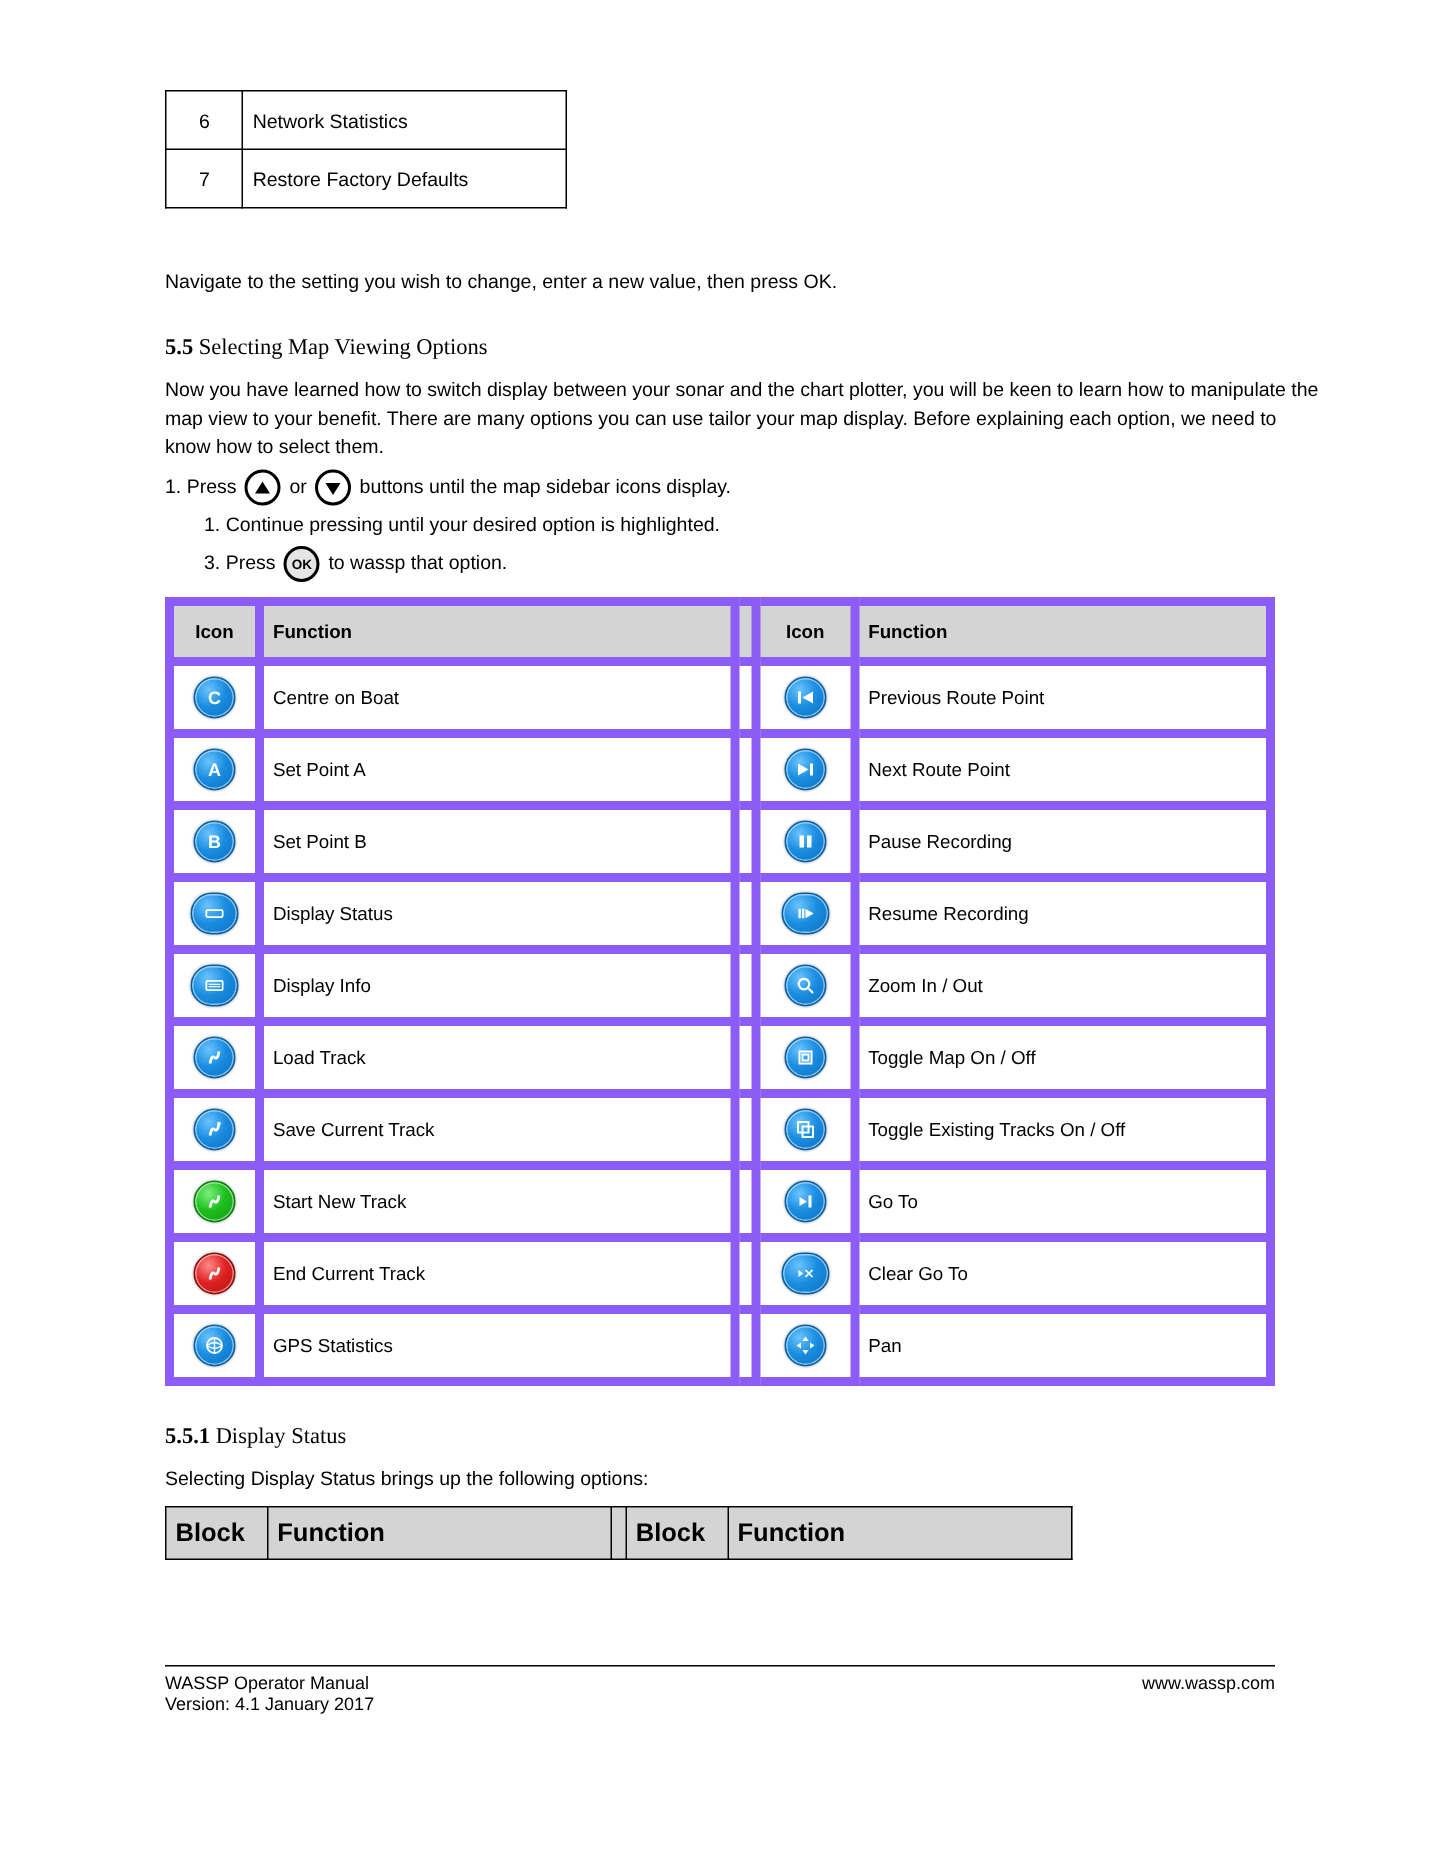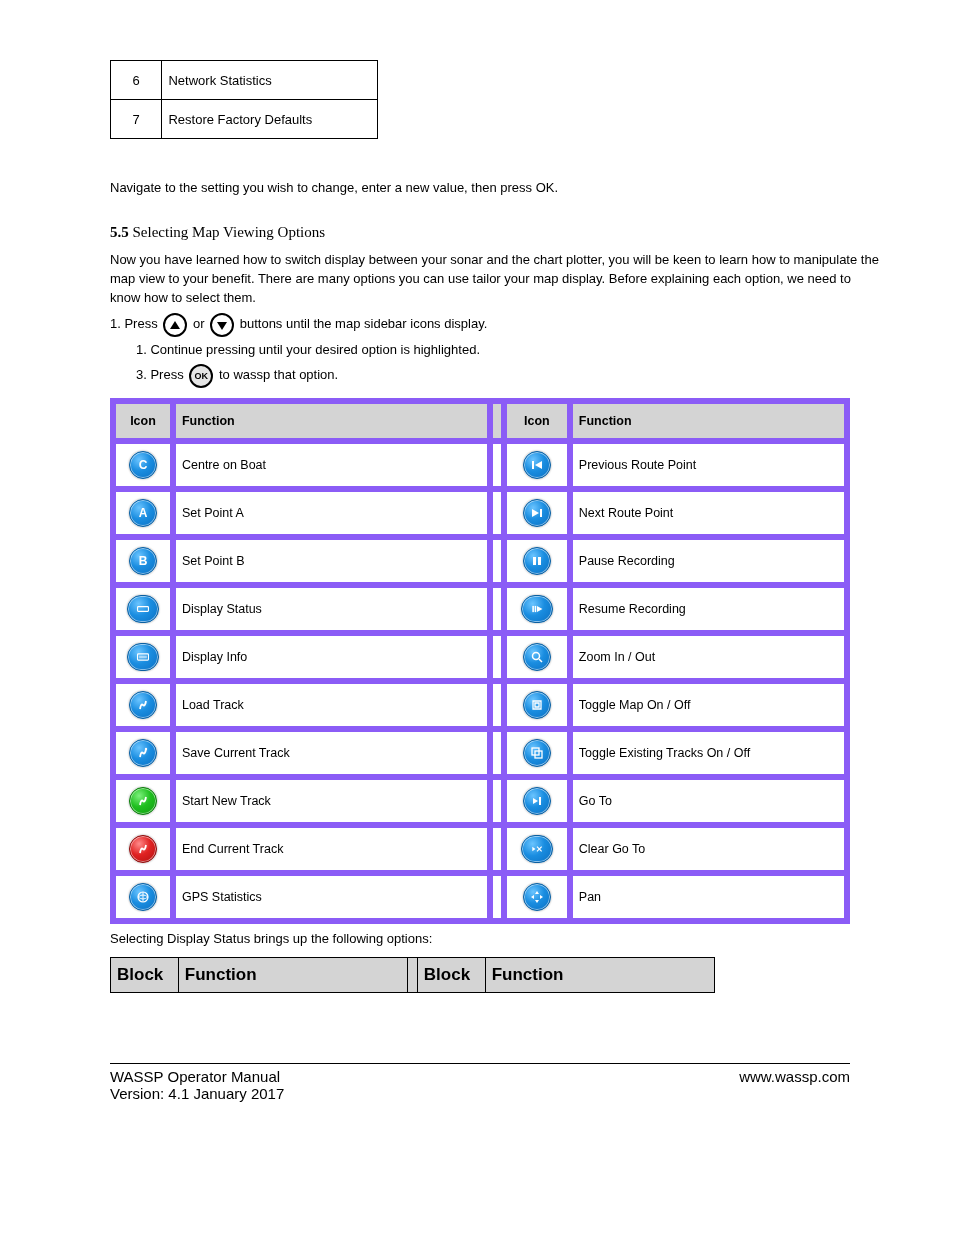--- a/index.html
+++ b/index.html
@@ -166,21 +166,21 @@
     text-align: left;
   }
   .status-table .s0 { width: 50px; }
   .status-table .s1 { width: 200px; }
   .status-table .sp { width: 8px; padding:0; }
   .status-table .s2 { width: 50px; }
   .status-table .s3 { width: 200px; }
 
   .footer {
     margin-top: 70px;
-    font-size: 15px;
+    font-size: 12px;
   }
   .footer .line { border-top: 1px solid #000; width: 740px; margin-bottom: 4px; }
 </style>
 </head>
 <body>
 
 <div class="page">
 
   <table class="small-table">
     <tbody>
@@ -388,20 +388,23 @@
                 <polygon points="7,13 9,10 5,10" fill="#fff"></polygon>
                 <polygon points="1,7 4,5 4,9" fill="#fff"></polygon>
                 <polygon points="13,7 10,5 10,9" fill="#fff"></polygon>
               </svg>
             </span></td>
       <td>Pan</td>
     </tr>
   </tbody>
     </table>
 
+  <div class="heading">
+    <span class="chap">5.5.1</span><span> Display Status</span>
+  </div>
   <div class="para">Selecting Display Status brings up the following options:</div>
 
   <table class="status-table">
     <tbody>
         <tr>
       <th class="s0">Block</th>
       <th class="s1">Function</th>
       <th class="sp"></th>
       <th class="s2">Block</th>
       <th class="s3">Function</th>

